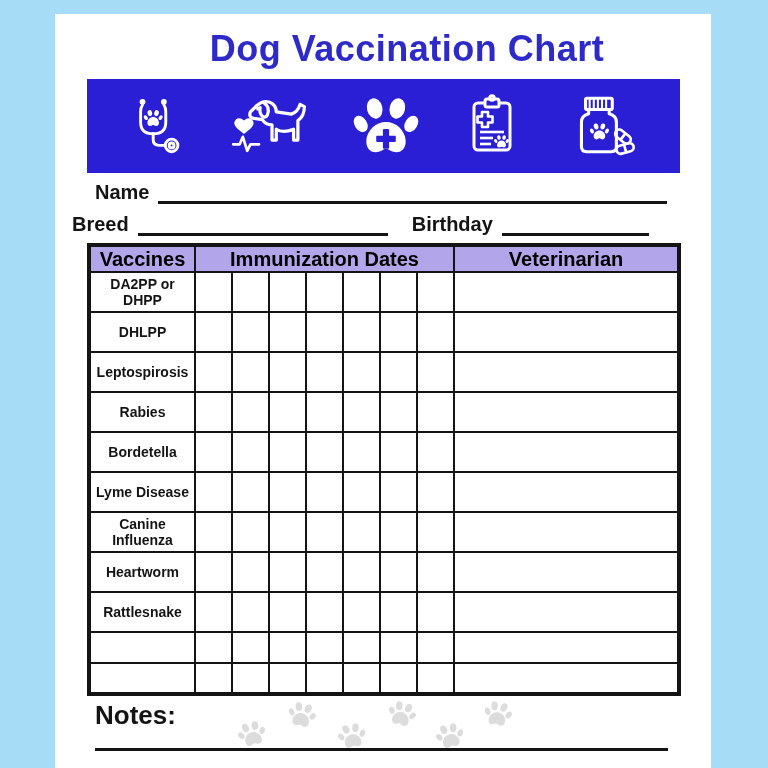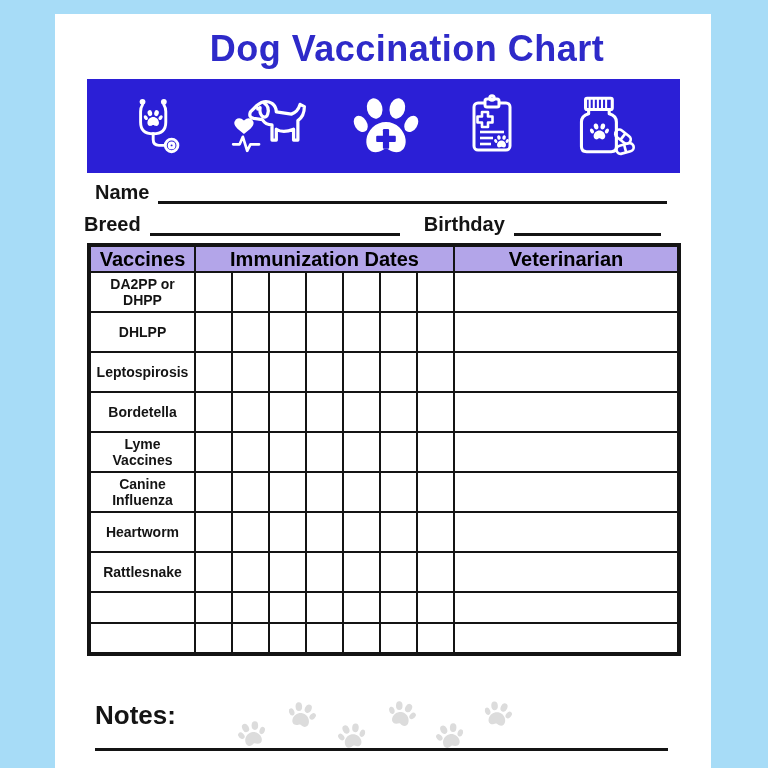--- a/index.html
+++ b/index.html
@@ -31,21 +31,21 @@
     position:absolute;left:32px;top:65px;width:593px;height:94px;
     background:var(--banner-blue);
     display:flex;align-items:center;justify-content:space-evenly;
   }
   .banner svg{display:block;}
   .fieldrow{
     position:absolute;display:flex;align-items:flex-end;
     font-weight:bold;font-size:20px;color:var(--ink-black);
   }
   .row-name{left:40px;top:166px;width:572px;text-align:center;}
-  .row-breed{left:29px;top:198px;width:577px;justify-content:flex-end;}
+  .row-breed{left:17px;top:198px;width:577px;justify-content:flex-end;}
   .blank{border-bottom:3px solid var(--ink-black);height:24px;}
   .name-blank{flex:1;margin-left:9px;}
   .breed-blank{width:250px;margin-left:9px;}
   .bday-label{margin-left:24px;}
   .bday-blank{flex:1;margin-left:9px;}
 
   .vax-table{
     position:absolute;left:32px;top:229px;width:594px;
     border-collapse:collapse;table-layout:fixed;
     border:4px solid var(--ink-black);
@@ -207,32 +207,43 @@
           <td></td>
           <td></td>
           <td></td>
           <td></td>
           <td></td>
           <td></td>
           <td></td>
           <td></td>
         </tr>
         <tr>
+          <th>Rabies</th>
+          <td></td>
+          <td></td>
+          <td></td>
+          <td></td>
+          <td></td>
+          <td></td>
+          <td></td>
+          <td></td>
+        </tr>
+        <tr>
           <th>Bordetella</th>
           <td></td>
           <td></td>
           <td></td>
           <td></td>
           <td></td>
           <td></td>
           <td></td>
           <td></td>
         </tr>
         <tr>
-          <th>Lyme Vaccines</th>
+          <th>Lyme Disease</th>
           <td></td>
           <td></td>
           <td></td>
           <td></td>
           <td></td>
           <td></td>
           <td></td>
           <td></td>
         </tr>
         <tr>

